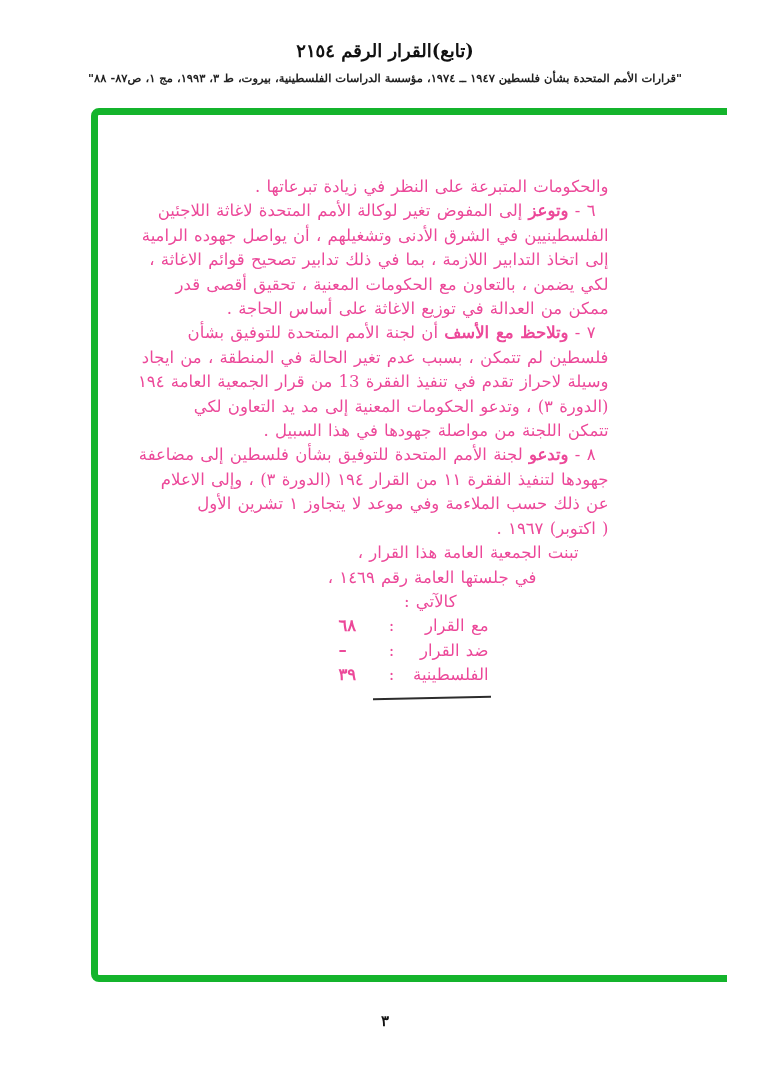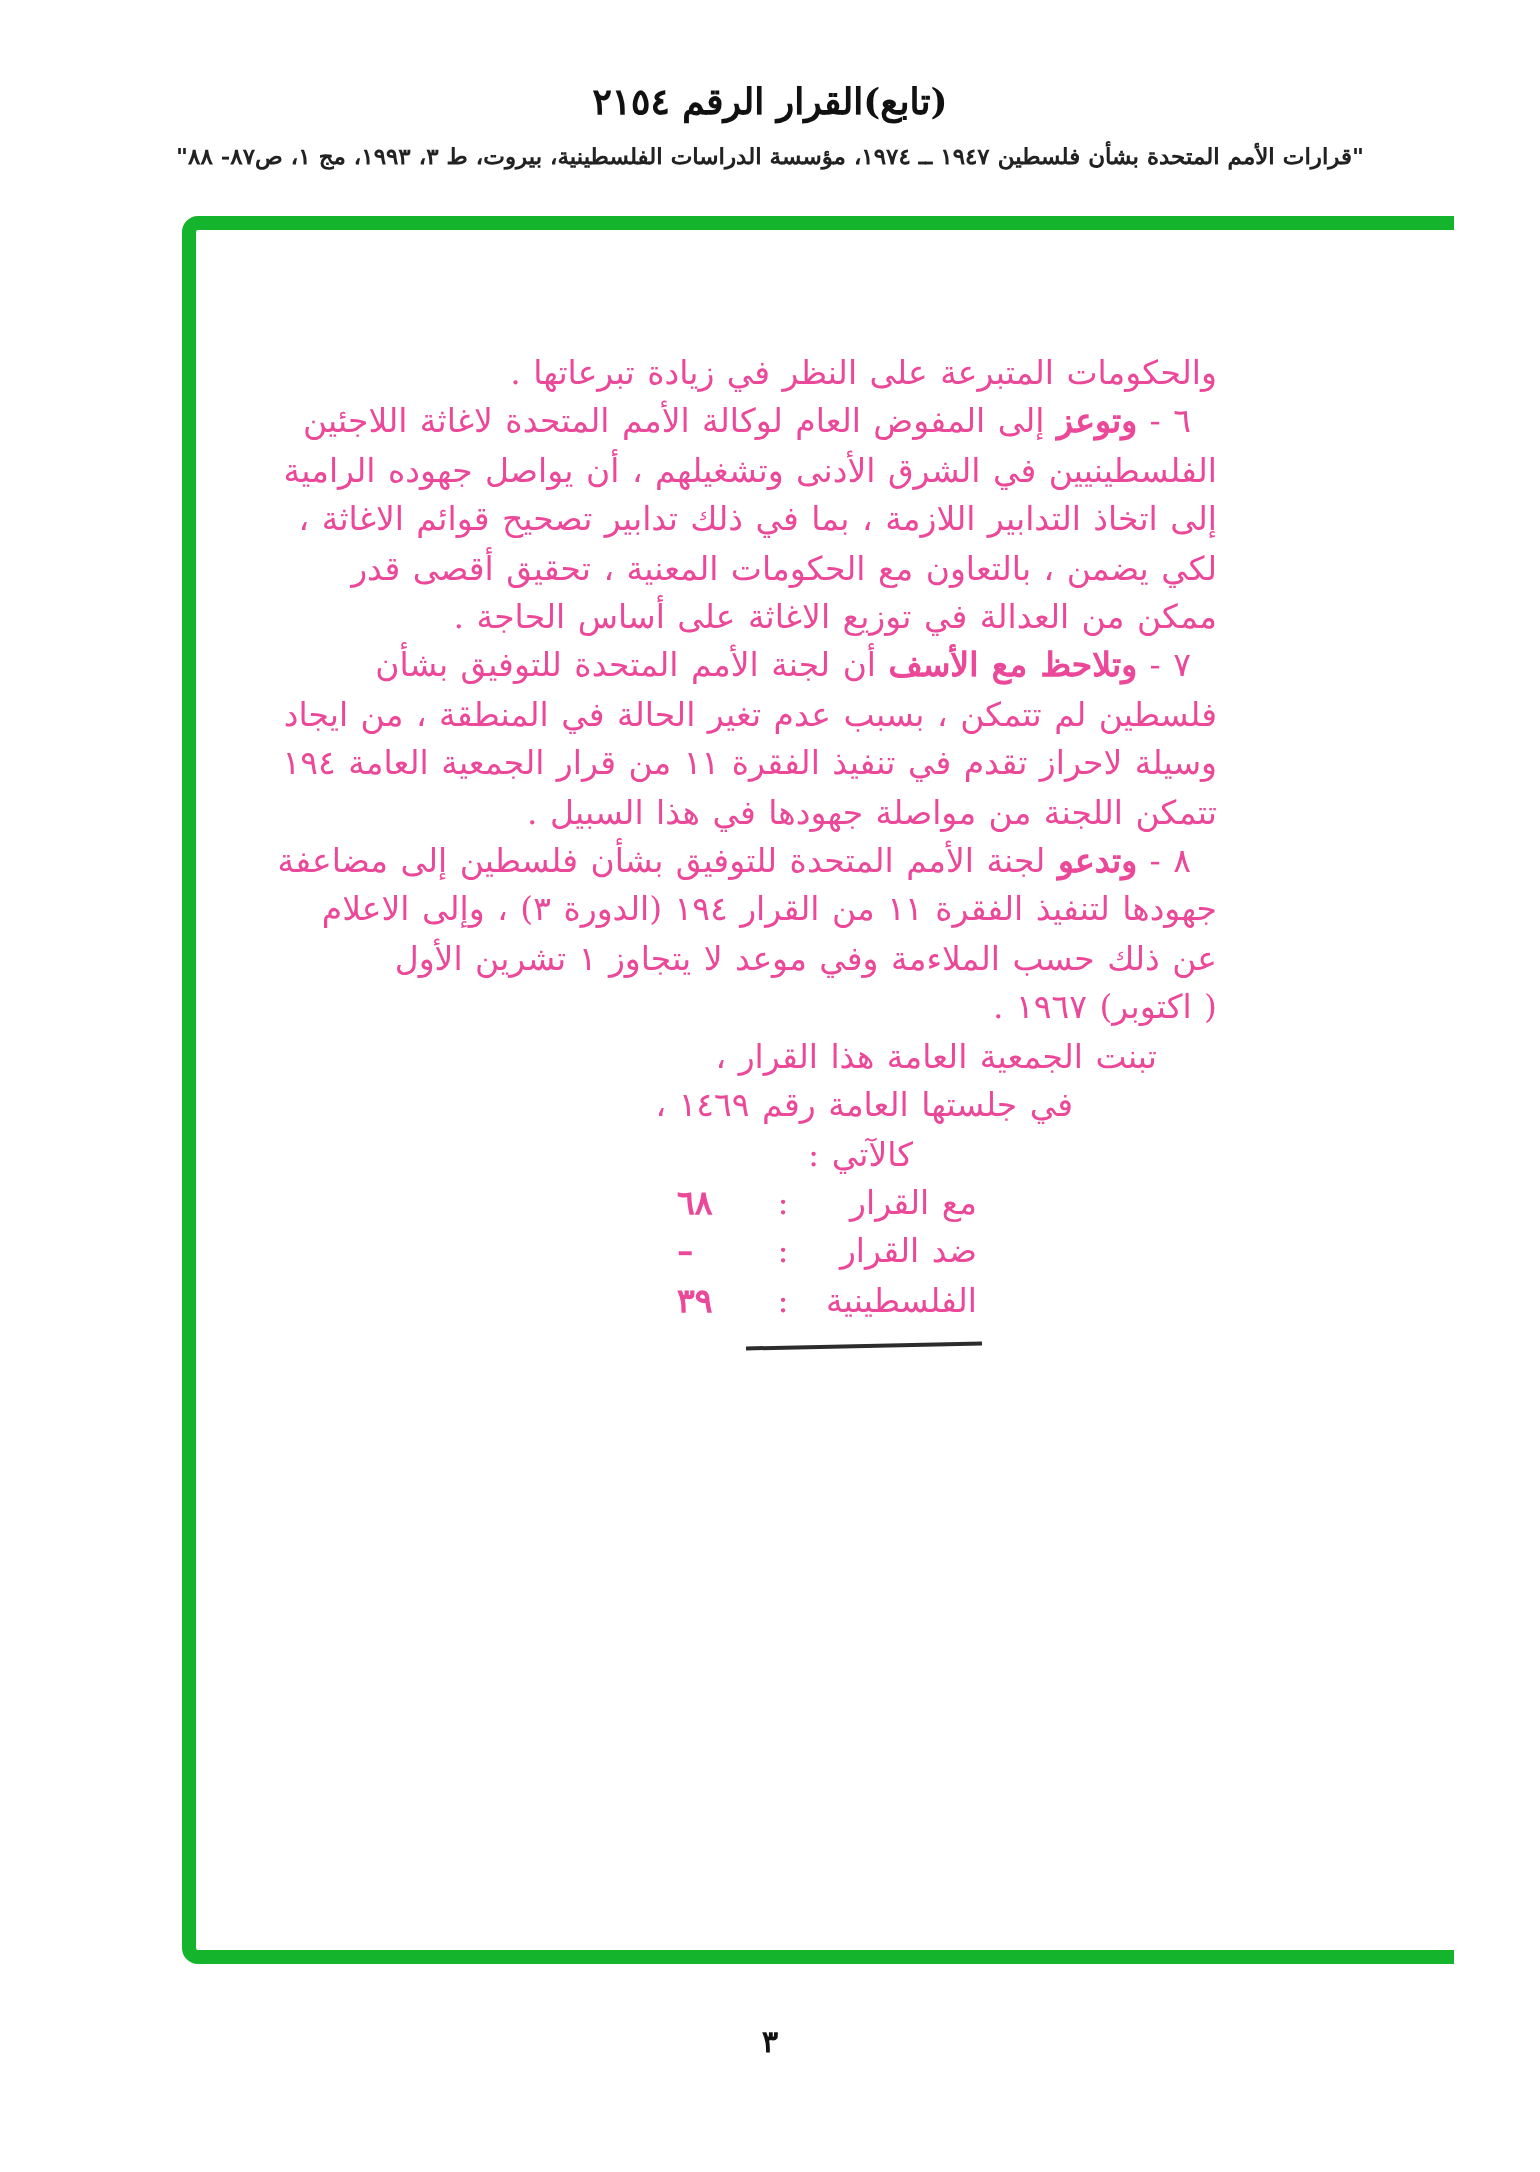--- a/index.html
+++ b/index.html
@@ -65,31 +65,32 @@
 
   <div class="hdr-citation">"قرارات الأمم المتحدة بشأن فلسطين ١٩٤٧ ــ ١٩٧٤، مؤسسة الدراسات الفلسطينية، بيروت، ط ٣، ١٩٩٣، مج ١، ص٨٧- ٨٨"</div>
 
   <div class="frame"></div>
 
   <div class="body-col">
 
     <div class="doc-line">والحكومات المتبرعة على النظر في زيادة تبرعاتها .</div>
 
     <div>
-      <div class="doc-line p-start"><span>٦ - </span><span class="b">وتوعز</span><span> إلى المفوض العام لوكالة الأمم المتحدة لاغاثة اللاجئين</span></div>
+      <div class="doc-line p-start"><span>٦ - </span><span class="b">وتوعز</span><span> إلى المفوض تغير لوكالة الأمم المتحدة لاغاثة اللاجئين</span></div>
       <div class="doc-line">الفلسطينيين في الشرق الأدنى وتشغيلهم ، أن يواصل جهوده الرامية</div>
       <div class="doc-line">إلى اتخاذ التدابير اللازمة ، بما في ذلك تدابير تصحيح قوائم الاغاثة ،</div>
       <div class="doc-line">لكي يضمن ، بالتعاون مع الحكومات المعنية ، تحقيق أقصى قدر</div>
       <div class="doc-line">ممكن من العدالة في توزيع الاغاثة على أساس الحاجة .</div>
     </div>
 
     <div>
       <div class="doc-line p-start"><span>٧ - </span><span class="b">وتلاحظ مع الأسف</span><span> أن لجنة الأمم المتحدة للتوفيق بشأن</span></div>
       <div class="doc-line">فلسطين لم تتمكن ، بسبب عدم تغير الحالة في المنطقة ، من ايجاد</div>
-      <div class="doc-line">وسيلة لاحراز تقدم في تنفيذ الفقرة ١١ من قرار الجمعية العامة ١٩٤</div>
+      <div class="doc-line">وسيلة لاحراز تقدم في تنفيذ الفقرة 13 من قرار الجمعية العامة ١٩٤</div>
+      <div class="doc-line">(الدورة ٣) ، وتدعو الحكومات المعنية إلى مد يد التعاون لكي</div>
       <div class="doc-line">تتمكن اللجنة من مواصلة جهودها في هذا السبيل .</div>
     </div>
 
     <div>
       <div class="doc-line p-start"><span>٨ - </span><span class="b">وتدعو</span><span> لجنة الأمم المتحدة للتوفيق بشأن فلسطين إلى مضاعفة</span></div>
       <div class="doc-line">جهودها لتنفيذ الفقرة ١١ من القرار ١٩٤ (الدورة ٣) ، وإلى الاعلام</div>
       <div class="doc-line">عن ذلك حسب الملاءمة وفي موعد لا يتجاوز ١ تشرين الأول</div>
       <div class="doc-line">( اكتوبر) ١٩٦٧ .</div>
     </div>
 

